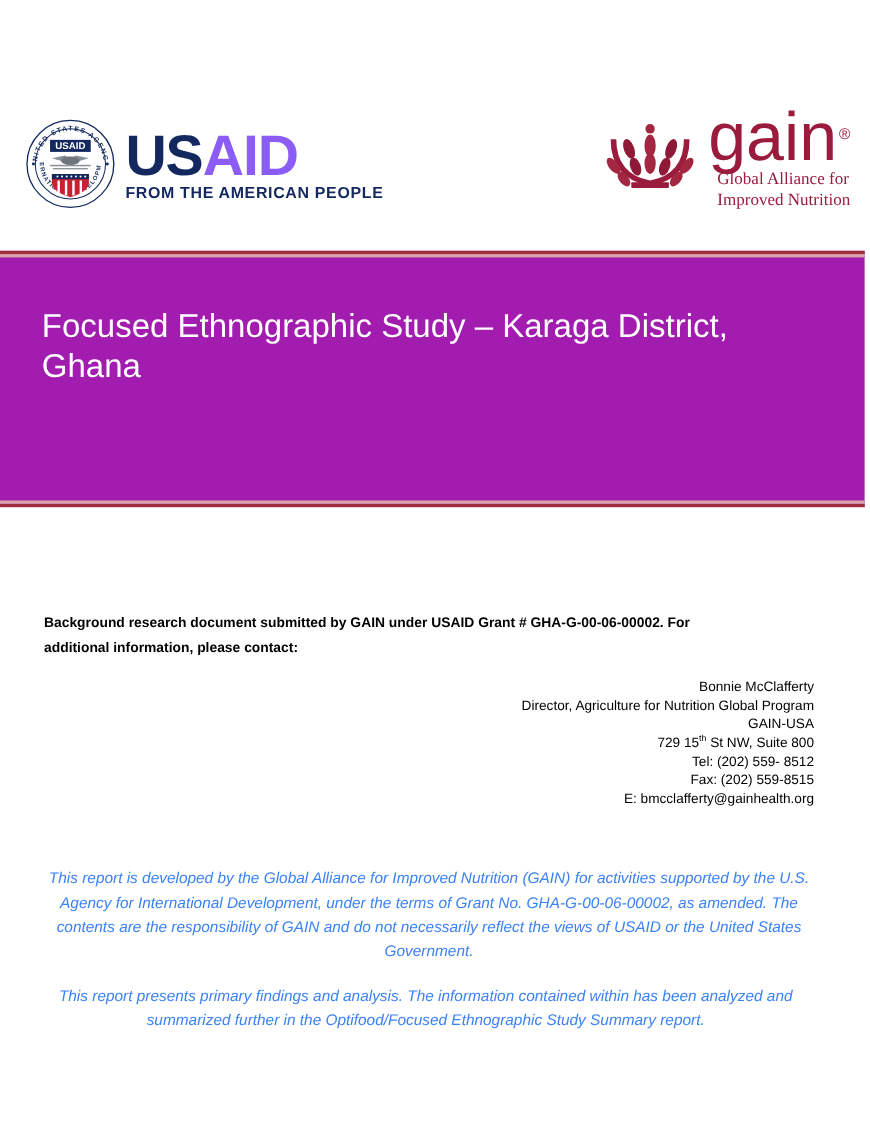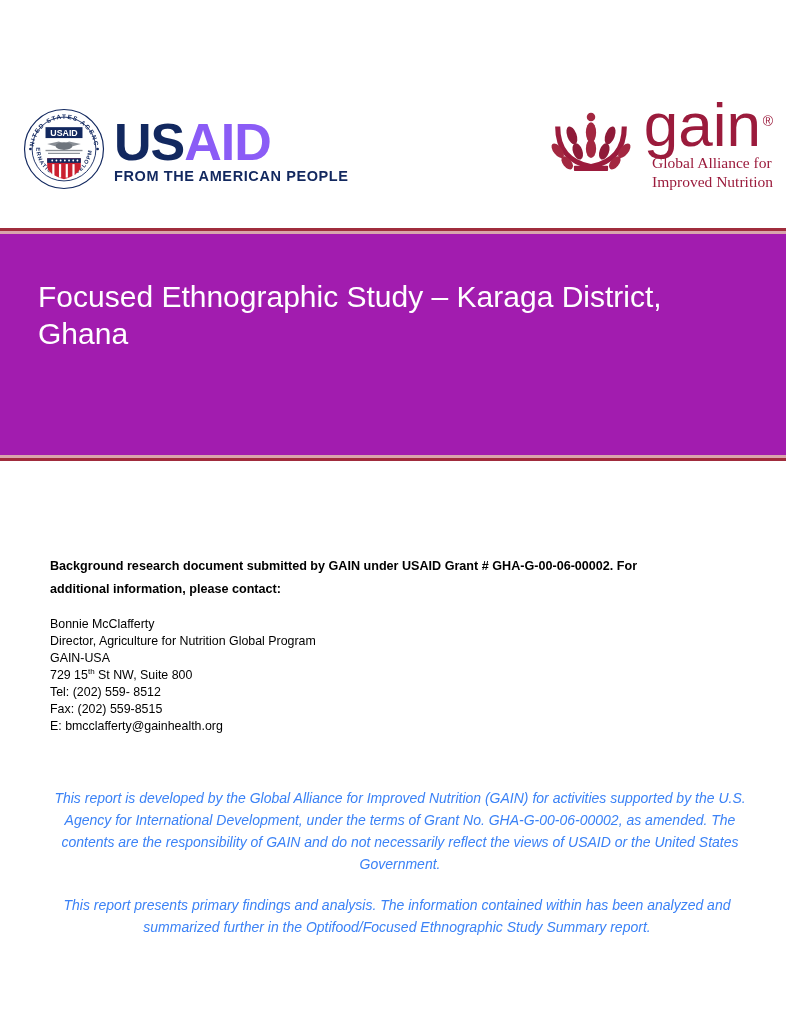--- a/index.html
+++ b/index.html
@@ -170,41 +170,42 @@
     font-weight: normal;
     color: #ffffff;
     line-height: 1.2;
     margin: 0;
     margin-top: 40px;
   }
 
   
   .content {
     position: absolute;
-    left: 50px;
+    left: 40px;
     top: 555px;
     width: 700px;
   }
 
   .intro {
     font-family: "Liberation Sans", sans-serif;
     font-size: 12.6px;
     font-weight: bold;
     line-height: 1.85;
     color: #000000;
     margin: 0;
     width: 648px;
   }
 
   .contact-block {
     margin-top: 14px;
     font-family: "Liberation Sans", sans-serif;
     font-size: 12.4px;
     line-height: 1.37;
     color: #000000;
+    text-align: right;
   }
   .contact-line { white-space: nowrap; }
   .contact-line sup {
     font-size: 8px;
     vertical-align: super;
     line-height: 0;
   }
 
   .disclaimers {
     margin-top: 54px;

